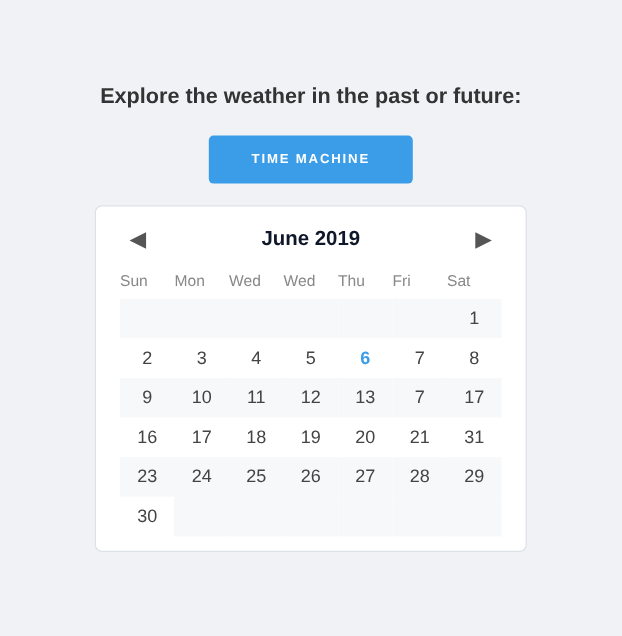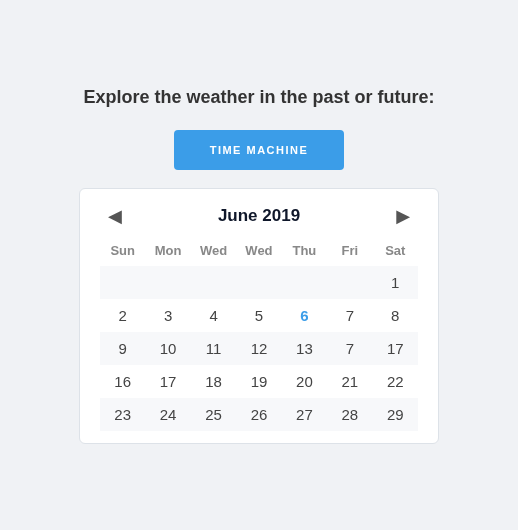--- a/index.html
+++ b/index.html
@@ -66,23 +66,23 @@
       font-size: 17px;
       font-weight: 700;
       color: #0f172a;
     }
     .cal-grid {
       width: 100%;
       border-collapse: collapse;
     }
     .cal-grid th {
       font-size: 13px;
-      font-weight: 700;
+      font-weight: 400;
       color: #888;
-      text-align: center;
+      text-align: left;
       padding: 4px 0 8px 0;
       width: calc(100% / 7);
     }
     .cal-grid td {
       text-align: center;
       font-size: 15px;
       color: #444;
       padding: 8px 0;
       width: calc(100% / 7);
     }
@@ -173,27 +173,36 @@
             <td class="val">7</td>
             <td class="val">17</td>
           </tr>
           <tr class="row4">
             <td class="val">16</td>
             <td class="val">17</td>
             <td class="val">18</td>
             <td class="val">19</td>
             <td class="val">20</td>
             <td class="val">21</td>
-            <td class="val">22</td>
+            <td class="val">31</td>
           </tr>
           <tr class="row5">
             <td class="val">23</td>
             <td class="val">24</td>
             <td class="val">25</td>
             <td class="val">26</td>
             <td class="val">27</td>
             <td class="val">28</td>
             <td class="val">29</td>
           </tr>
+          <tr class="row6">
+            <td class="val">30</td>
+            <td class="last-row-empty"></td>
+            <td class="last-row-empty"></td>
+            <td class="last-row-empty"></td>
+            <td class="last-row-empty"></td>
+            <td class="last-row-empty"></td>
+            <td class="last-row-empty"></td>
+          </tr>
         </tbody>
     </table>
   </div>
 </div>
 
 </body></html>

